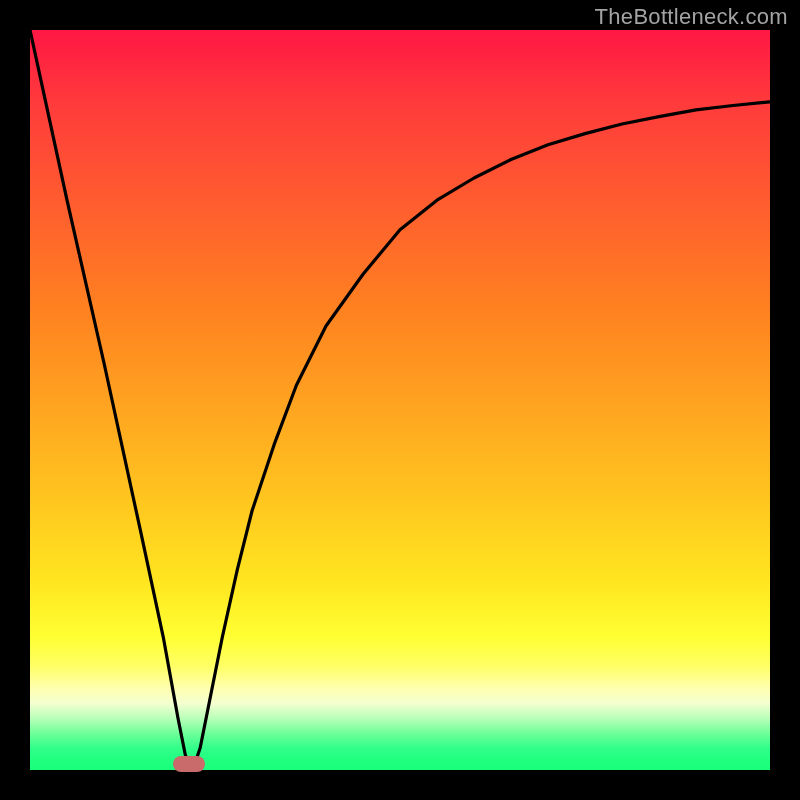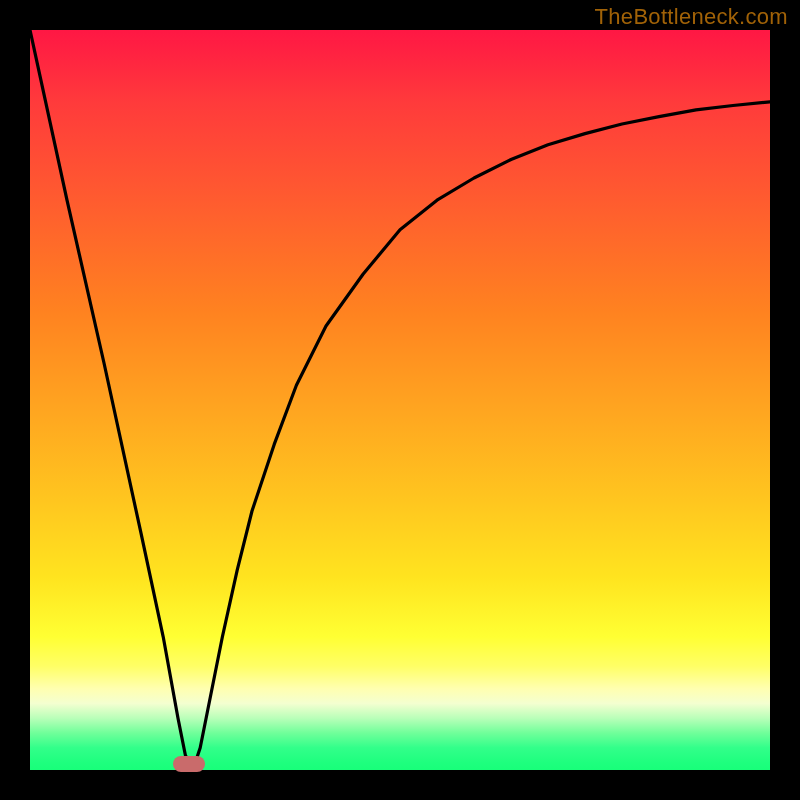--- a/index.html
+++ b/index.html
@@ -39,21 +39,21 @@
       #70ff9a 95%,
       #32ff8a 97%,
       #1eff7e 99%,
       #18ff7a 100%
     );
   }
   .watermark {
     position: absolute;
     top: 4px;
     right: 12px;
-    color: #a16207;
+    color: #a3a3a3;
     font-size: 22px;
     font-weight: 500;
     letter-spacing: 0.3px;
     user-select: none;
   }
   svg.curves {
     position: absolute;
     left: 0;
     top: 0;
     width: 740px;

